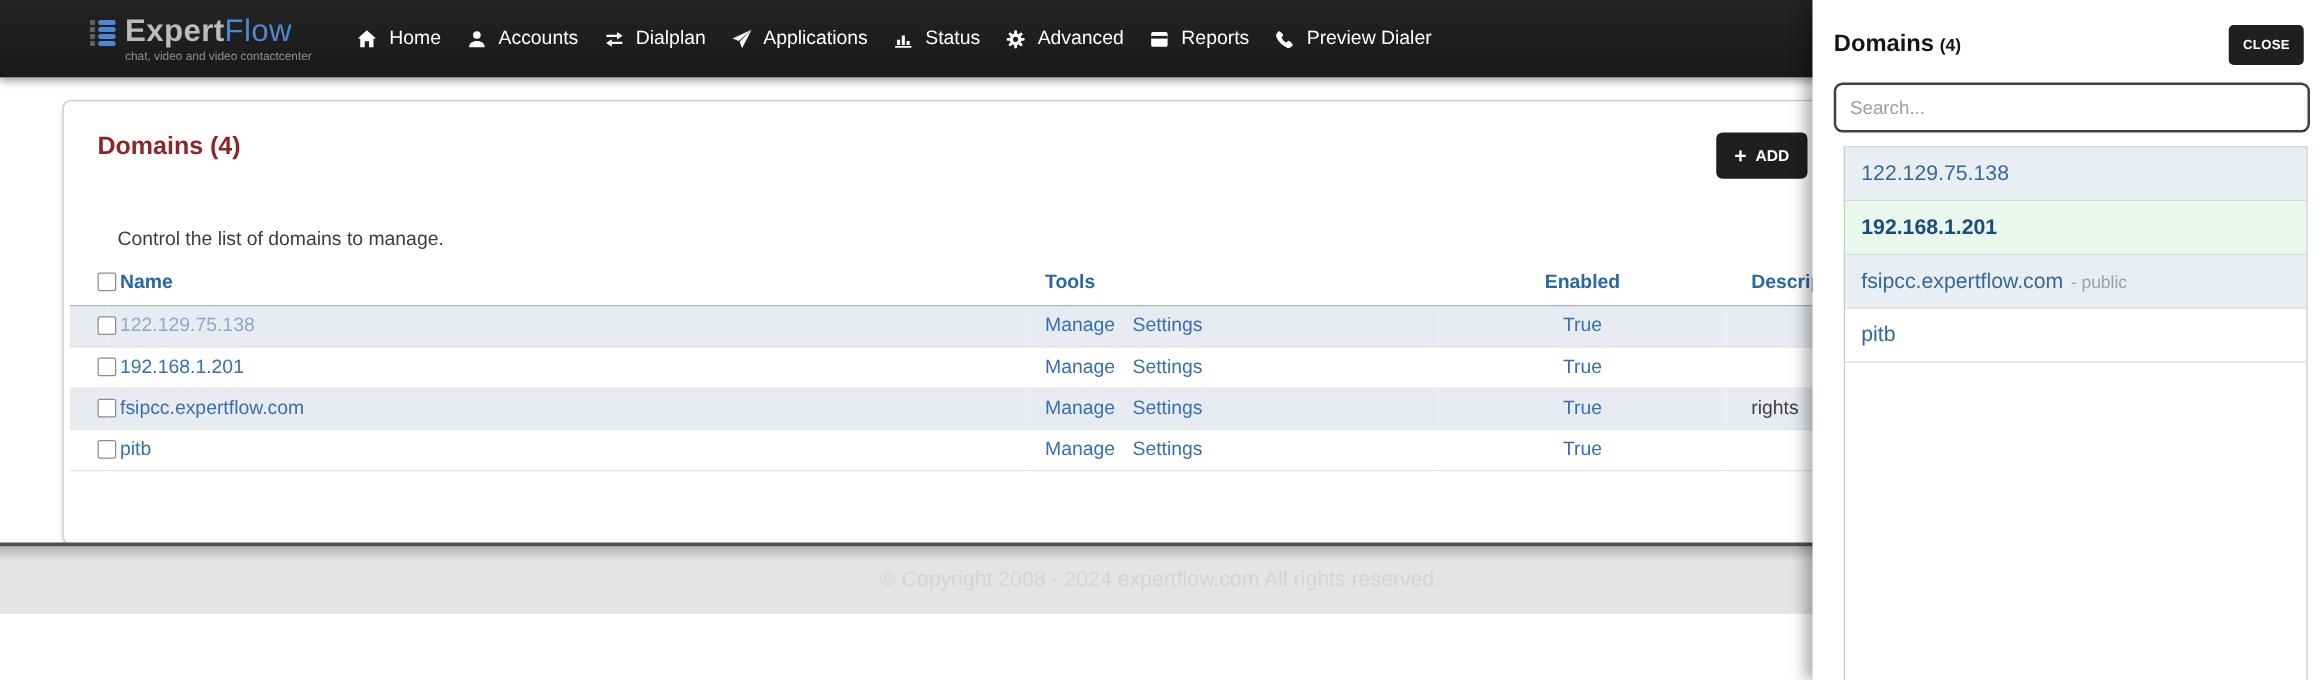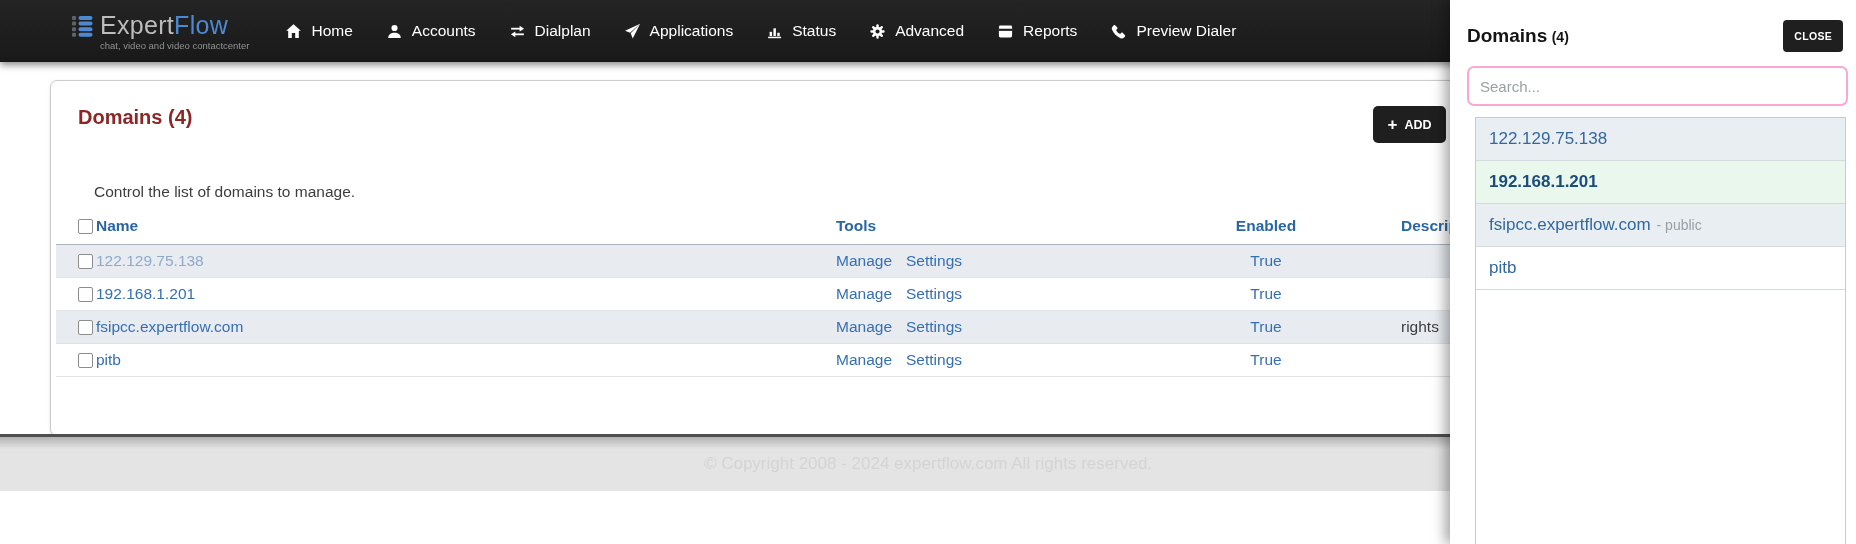--- a/index.html
+++ b/index.html
@@ -7,24 +7,24 @@
          font-family:"Liberation Sans",sans-serif;}
 
   
   .navbar{position:absolute;left:0;top:0;width:1856px;height:62px;
           background:linear-gradient(#242424,#191919);
           box-shadow:0 3px 7px rgba(0,0,0,.45);
           display:flex;align-items:center;z-index:2;}
   .brand{margin-left:72px;display:flex;align-items:flex-start;gap:7px;cursor:pointer;}
   .brand-icon svg{display:block;margin-top:3px;}
   .brand-line{font-size:25px;line-height:26px;letter-spacing:.3px;white-space:nowrap;}
-  .brand-primary{color:#bcbcbc;font-weight:normal;text-align:right;}
+  .brand-primary{color:#bcbcbc;font-weight:bold;text-align:right;}
   .brand-secondary{color:#4d89d2;}
   .brand-tagline{font-size:9.5px;color:#8e9294;text-align:center;margin-top:2px;white-space:nowrap;}
-  .nav-menu{display:flex;align-items:center;gap:33px;margin-left:36px;}
+  .nav-menu{display:flex;align-items:center;gap:20px;margin-left:36px;}
   .nav-item{display:flex;align-items:center;gap:9px;color:#fff;font-size:15.5px;
             text-decoration:none;cursor:pointer;white-space:nowrap;}
   .nav-ico svg{width:17px;height:17px;fill:#fff;display:block;}
 
   
   .card{position:absolute;left:50px;top:80px;width:1756px;height:354px;background:#fff;
         border:1px solid #cbcbcb;border-radius:7px;box-shadow:0 1px 3px rgba(0,0,0,.12);z-index:1;}
   .card-title{position:absolute;left:27px;top:25px;margin:0;font-size:20px;font-weight:bold;color:#8d2626;}
   .add-btn{position:absolute;left:1322px;top:25px;width:73px;height:37px;background:#1f1f1f;color:#fff;
            border:none;border-radius:5px;font-family:inherit;font-weight:bold;font-size:12.5px;
@@ -63,21 +63,21 @@
   
   .panel{position:absolute;left:1450px;top:0;width:406px;height:544px;background:#fff;
          box-shadow:-5px 0 12px rgba(0,0,0,.35);z-index:10;}
   .panel-head{display:flex;align-items:center;justify-content:space-between;padding:20px 13px 0 17px;}
   .panel-title{white-space:nowrap;color:#141414;}
   .pt-main{font-size:19px;font-weight:bold;}
   .pt-count{font-size:14px;font-weight:bold;}
   .close-btn{background:#1f1f1f;color:#fff;border:none;border-radius:4px;font-family:inherit;
              font-size:10.5px;font-weight:bold;letter-spacing:.3px;padding:10px 11px;cursor:pointer;}
   .panel-search{display:block;margin:14px 8px 0 17px;width:381px;height:40px;box-sizing:border-box;
-                border:2px solid #f9a8d4;border-radius:7px;padding:0 11px;font-size:15px;
+                border:2px solid #404040;border-radius:7px;padding:0 11px;font-size:15px;
                 font-family:inherit;color:#333;outline:none;}
   .panel-search::placeholder{color:#9aa0a6;}
   .panel-list{position:absolute;left:25px;top:117px;width:371px;bottom:0;
               border:1px solid #c6cbd1;border-bottom:none;overflow:hidden;box-sizing:border-box;}
   .panel-item{padding:11px 13px;font-size:17px;line-height:20px;color:#33689f;
               border-bottom:1px solid #d5dae0;background:#fff;cursor:pointer;white-space:nowrap;}
   .panel-item.striped{background:#e9eef3;}
   .panel-item.selected{background:#e9f7ec;color:#1c4c7c;font-weight:bold;}
   .pi-suffix{color:#9aa0a6;font-size:14px;margin-left:6px;font-weight:normal;}
 </style>

